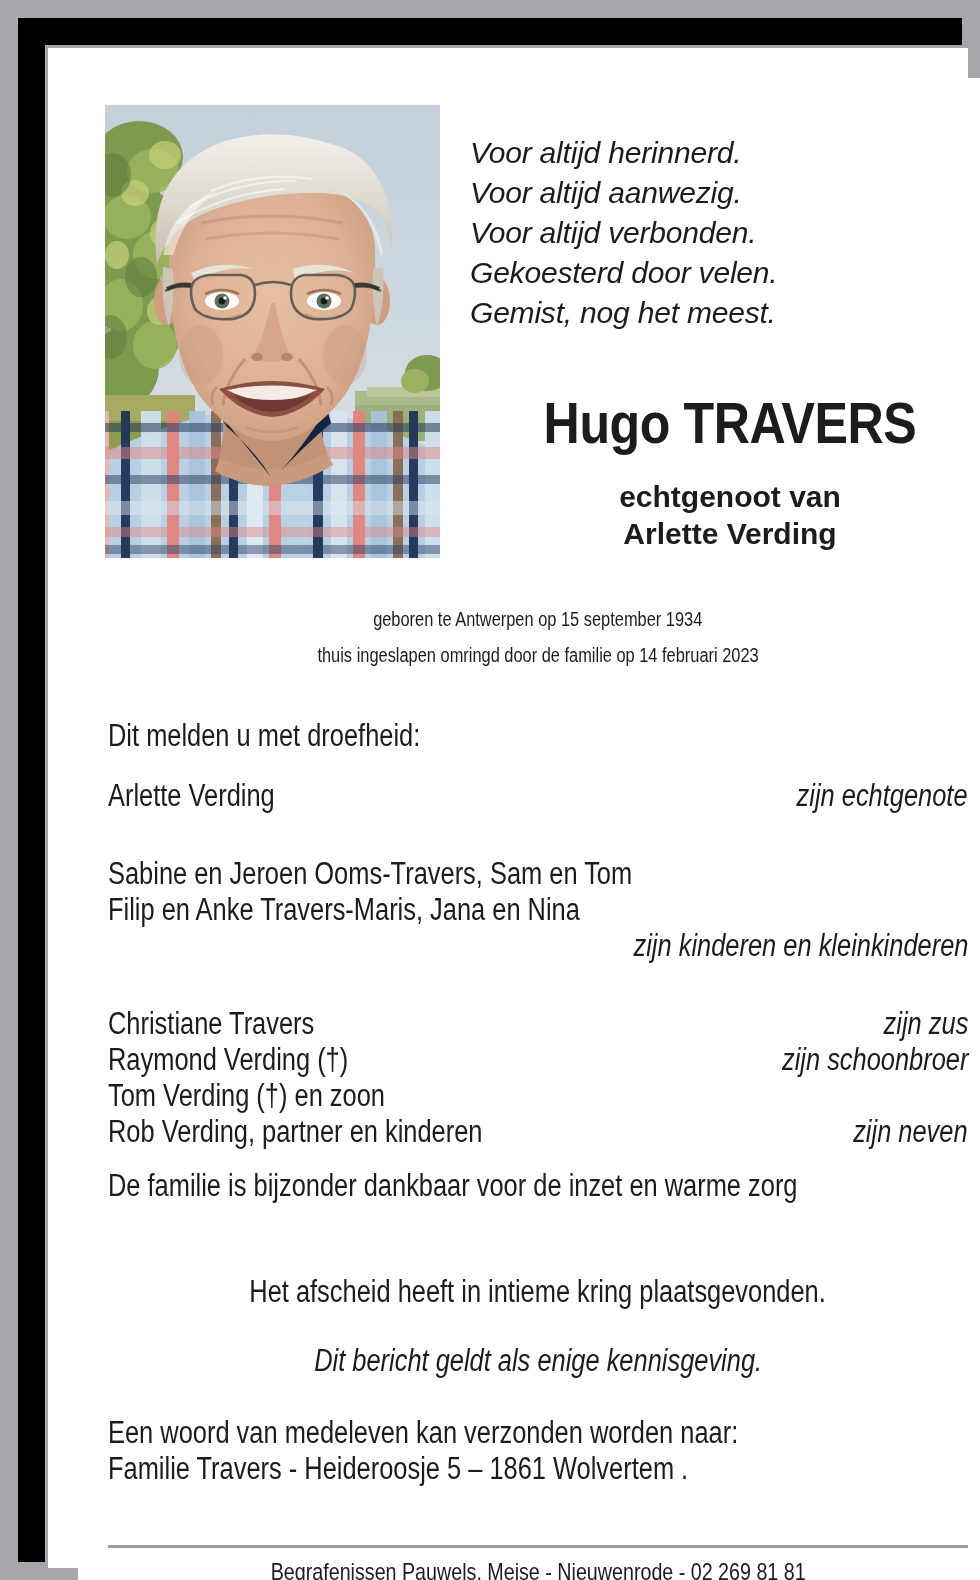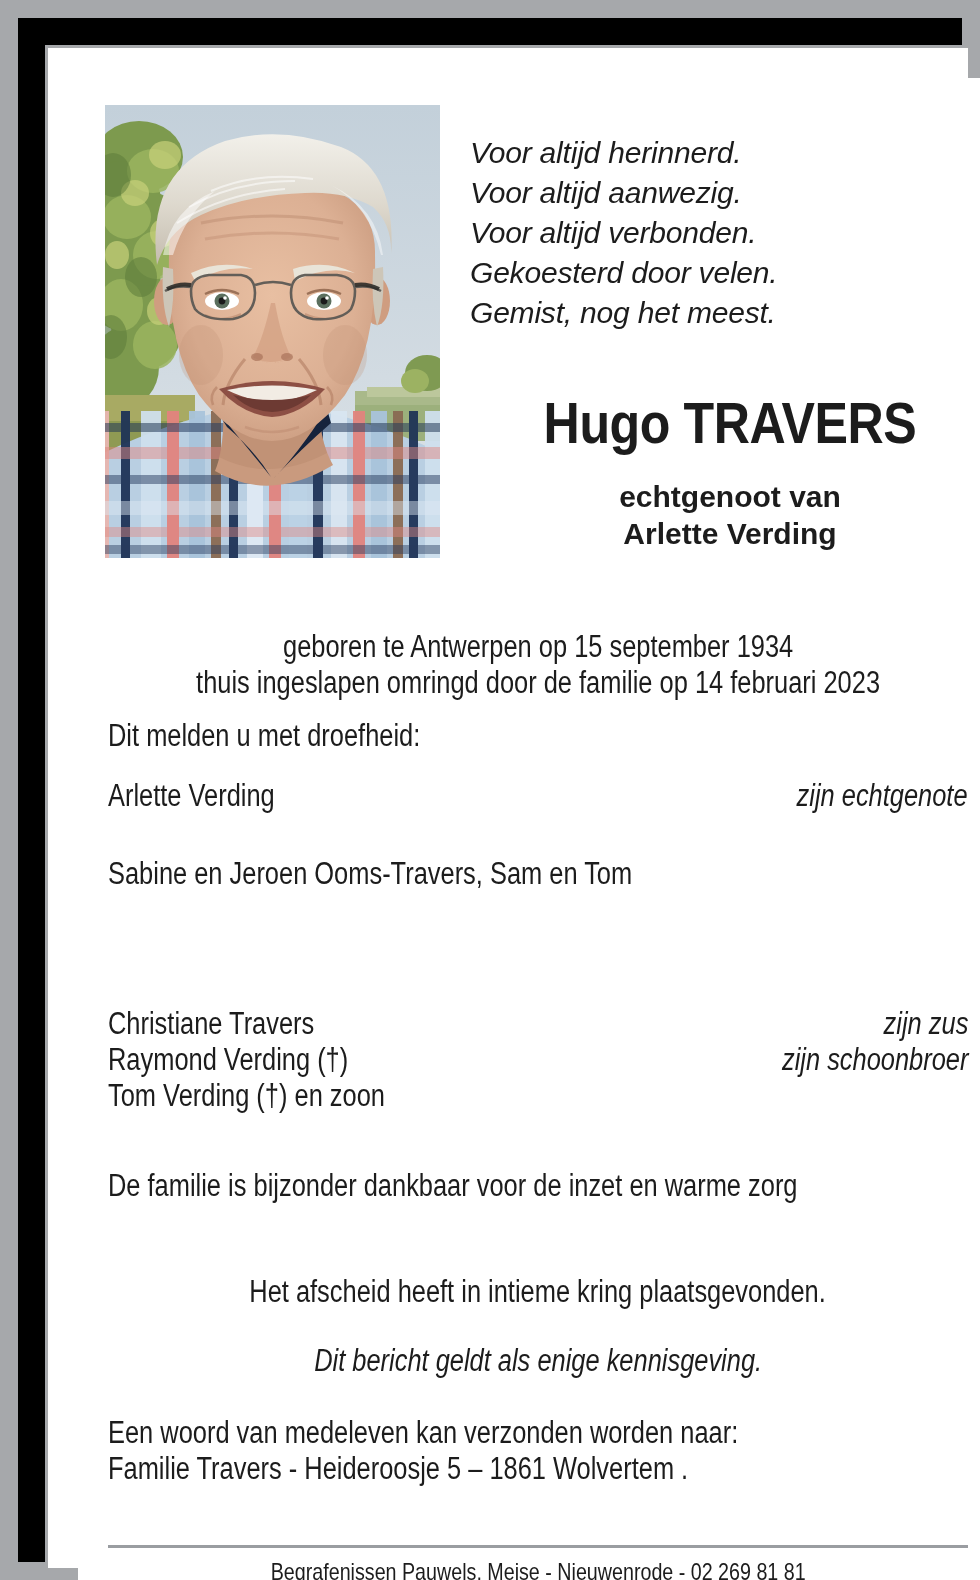--- a/index.html
+++ b/index.html
@@ -118,24 +118,24 @@
   .narrow-r {
     font-family: "Liberation Sans", sans-serif;
     transform: scaleX(0.82);
     transform-origin: right center;
     white-space: nowrap;
   }
 
   .dates {
     position: absolute;
     left: 30px;
-    top: 548px;
+    top: 521px;
     width: 860px;
     text-align: center;
-    font-size: 31px;
+    font-size: 20px;
     line-height: 41px;
   }
 
   .block {
     position: absolute;
     left: 30px;
     width: 860px;
     font-size: 31px;
     line-height: 36px;
   }
@@ -392,35 +392,45 @@
           <div class="row">
             <span class="lft narrow">Arlette Verding</span>
             <span class="rgt narrow-r">zijn echtgenote</span>
           </div>
         </div>
 
         <div class="block" style="top:778px;">
           <div class="line-left">
               <span class="narrow">Sabine en Jeroen Ooms-Travers, Sam en Tom</span>
             </div>
+          <div class="line-left">
+              <span class="narrow">Filip en Anke Travers-Maris, Jana en Nina</span>
+            </div>
+          <div class="line-right">
+              <span class="narrow-r">zijn kinderen en kleinkinderen</span>
+            </div>
         </div>
 
         <div class="block" style="top:928px;">
           <div class="row">
             <span class="lft narrow">Christiane Travers</span>
             <span class="rgt narrow-r">zijn zus</span>
           </div>
           <div class="row">
             <span class="lft narrow">Raymond Verding (†)</span>
             <span class="rgt narrow-r">zijn schoonbroer</span>
           </div>
           <div class="row">
             <span class="lft narrow">Tom Verding (†) en zoon</span>
             <span class="rgt narrow-r"></span>
           </div>
+          <div class="row">
+            <span class="lft narrow">Rob Verding, partner en kinderen</span>
+            <span class="rgt narrow-r">zijn neven</span>
+          </div>
         </div>
 
         <div class="block" style="top:1090px;">
           <div class="line-left">
               <span class="narrow">De familie is bijzonder dankbaar voor de inzet en warme zorg</span>
             </div>
         </div>
 
         <div class="block" style="top:1196px;">
           <div class="line-center"><span class="narrow-c">Het afscheid heeft in intieme kring plaatsgevonden.</span></div>

